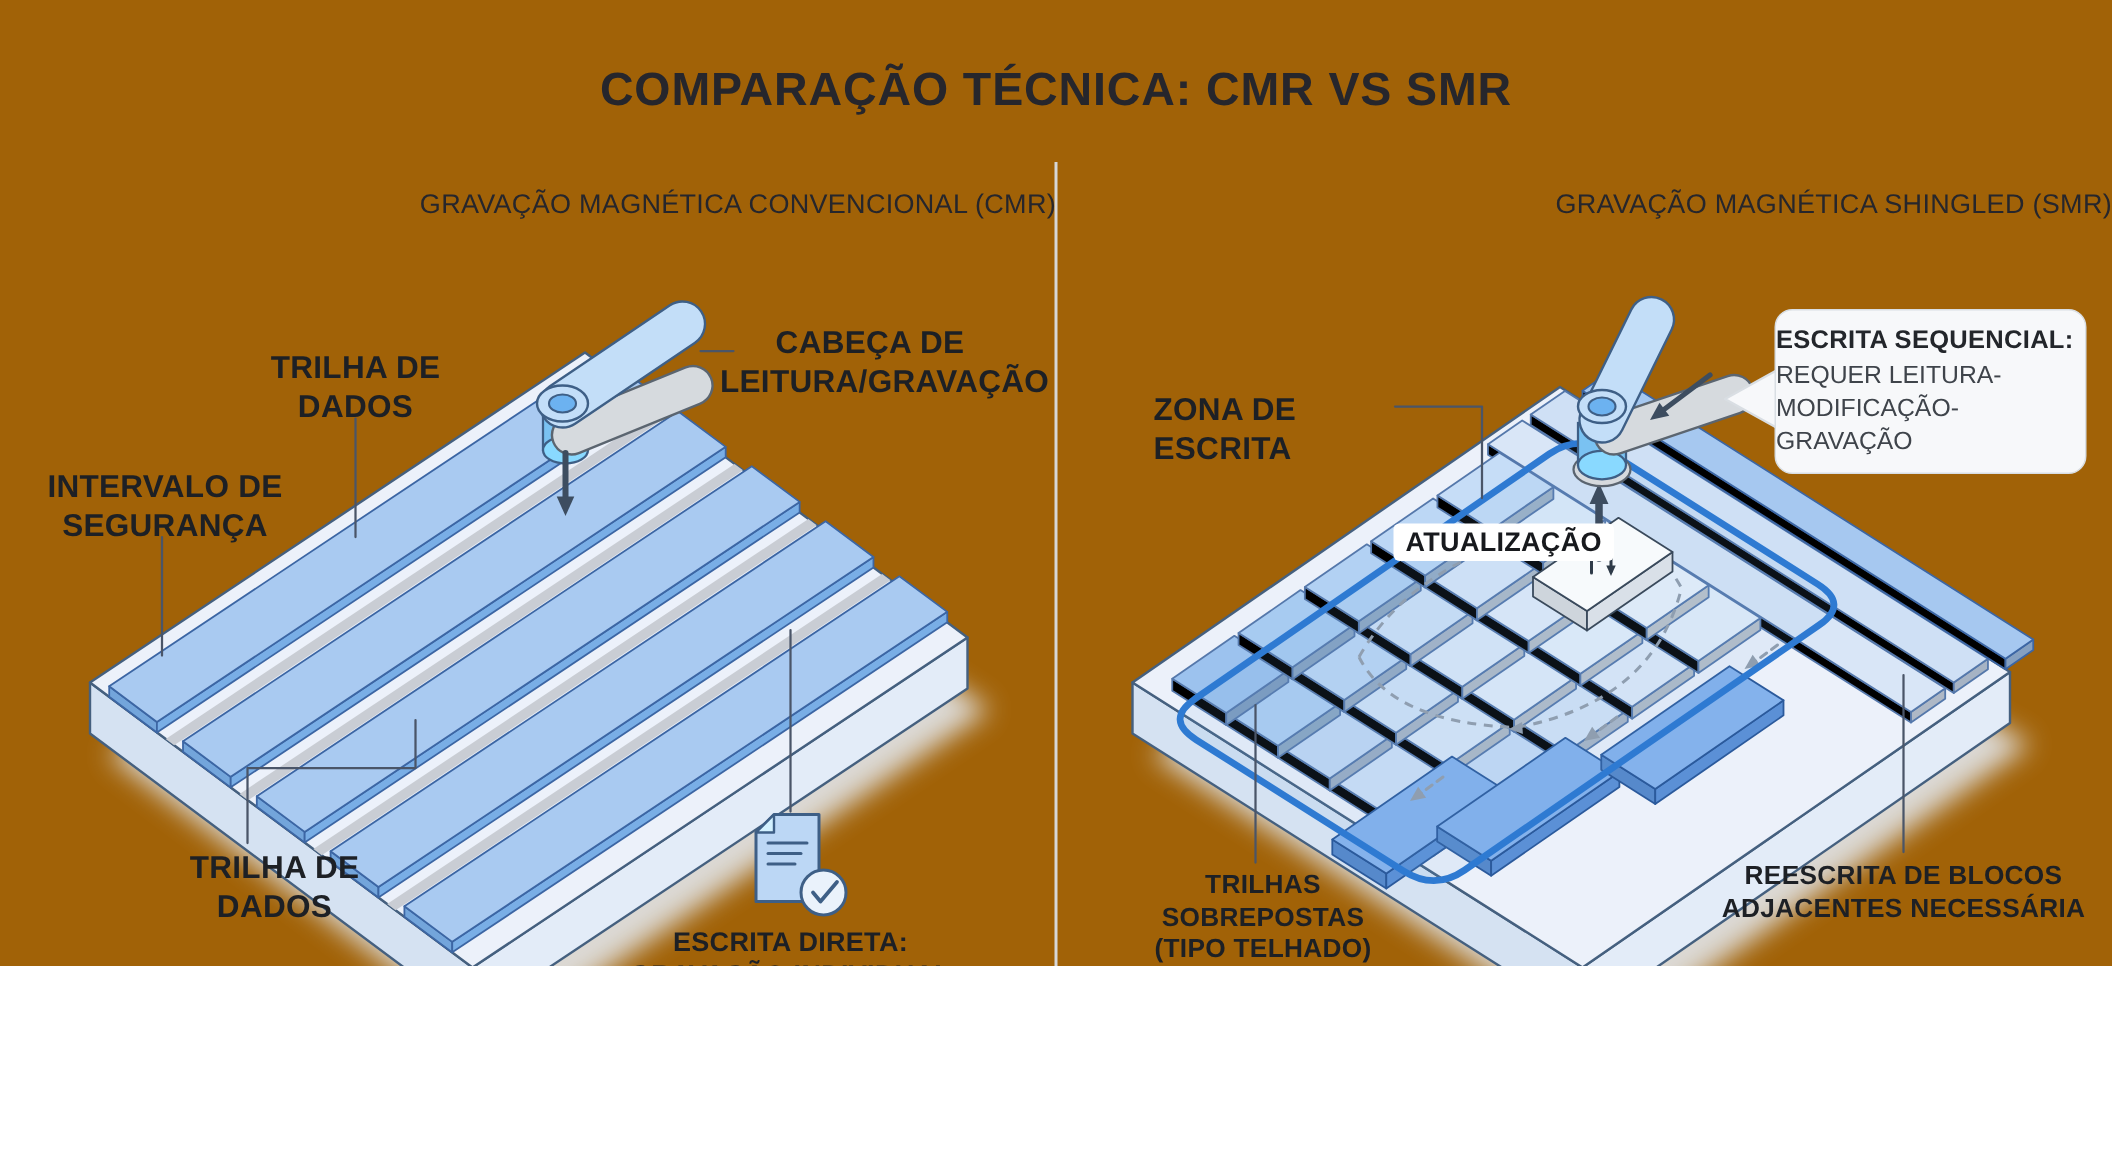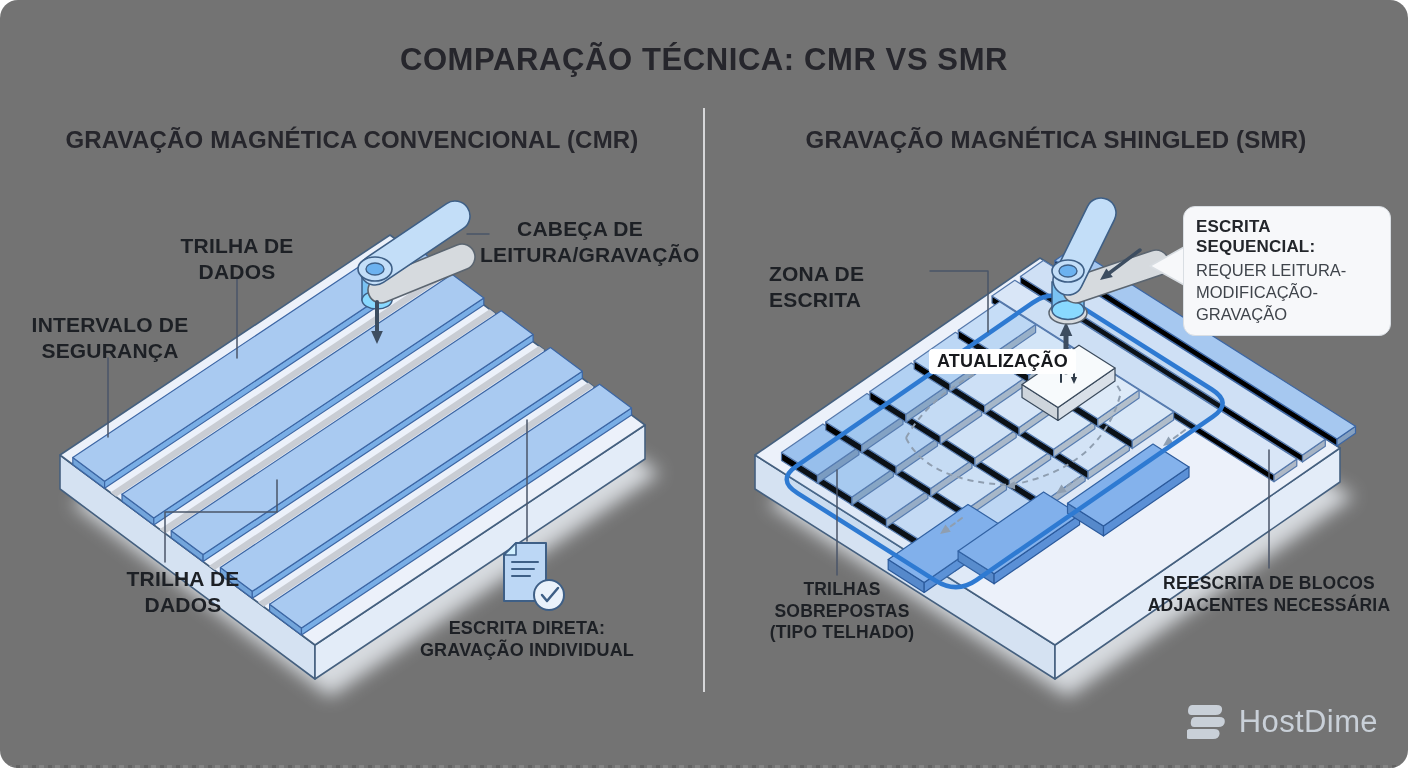--- a/index.html
+++ b/index.html
@@ -1,30 +1,30 @@
 <!DOCTYPE html>
 <html><head>
 <meta charset="utf-8">
 <style>
   html,body{margin:0;padding:0;background:#ffffff;}
-  .stage{position:relative;width:1408px;height:768px;background:#737373;overflow:hidden;
-         font-family:"Liberation Sans",sans-serif;color:#1d2025;border-radius:18px;}
+  .stage{position:relative;width:1408px;height:644px;background:#a16207;overflow:hidden;
+         font-family:"Liberation Sans",sans-serif;color:#1d2025;}
   svg.scene{position:absolute;left:0;top:0;z-index:1;}
   .title{position:absolute;left:0;right:0;top:42px;text-align:center;font-size:31px;font-weight:700;
          letter-spacing:.6px;color:#26262c;z-index:2;}
-  .panel-h{position:absolute;top:126px;width:704px;text-align:center;font-size:24px;font-weight:700;
+  .panel-h{position:absolute;top:126px;width:704px;text-align:right;font-size:18px;font-weight:400;
            letter-spacing:.2px;color:#26262c;z-index:2;}
   .panel-h.left{left:0;} .panel-h.right{left:704px;}
   .divider{position:absolute;left:703px;top:108px;width:2px;height:584px;background:#d6d7d9;z-index:1;}
   .lbl{position:absolute;font-weight:700;text-align:center;line-height:1.24;letter-spacing:.2px;
        color:#1d2025;z-index:3;}
   .fs17{font-size:21px;} .fs175{font-size:17.5px;} .fs18{font-size:18px;}
   .lbl.left-align{text-align:left;}
   .callout{position:absolute;left:1183px;top:206px;width:208px;box-sizing:border-box;z-index:3;
-           background:#f7f8fa;border:1.5px solid #d9dee3;border-radius:12px;padding:10px 12px;}
+           background:#f7f8fa;border:1.5px solid #d9dee3;border-radius:12px;padding:10px 0;}
   .callout .t{font-weight:700;font-size:17px;color:#23262b;letter-spacing:.2px;}
   .callout .b{font-weight:400;font-size:16.5px;color:#3f444b;line-height:1.32;margin-top:3px;}
   .updbox{position:absolute;left:929px;top:349px;z-index:3;background:#ffffff;border-radius:4px;
           padding:2px 8px;font-size:18px;font-weight:700;color:#17191d;letter-spacing:.2px;}
   .wm{position:absolute;right:30px;top:701px;z-index:3;display:flex;align-items:center;gap:10px;
       color:#c9d0d8;font-weight:400;font-size:31px;letter-spacing:.4px;}
   .artifact{position:absolute;left:0;top:765px;width:1408px;height:3px;opacity:.75;z-index:4;
      background:repeating-linear-gradient(90deg,#5d5d5d 0 4px,transparent 4px 7px,#8a8a8a 7px 12px,transparent 12px 16px);}
 </style>
 </head>

